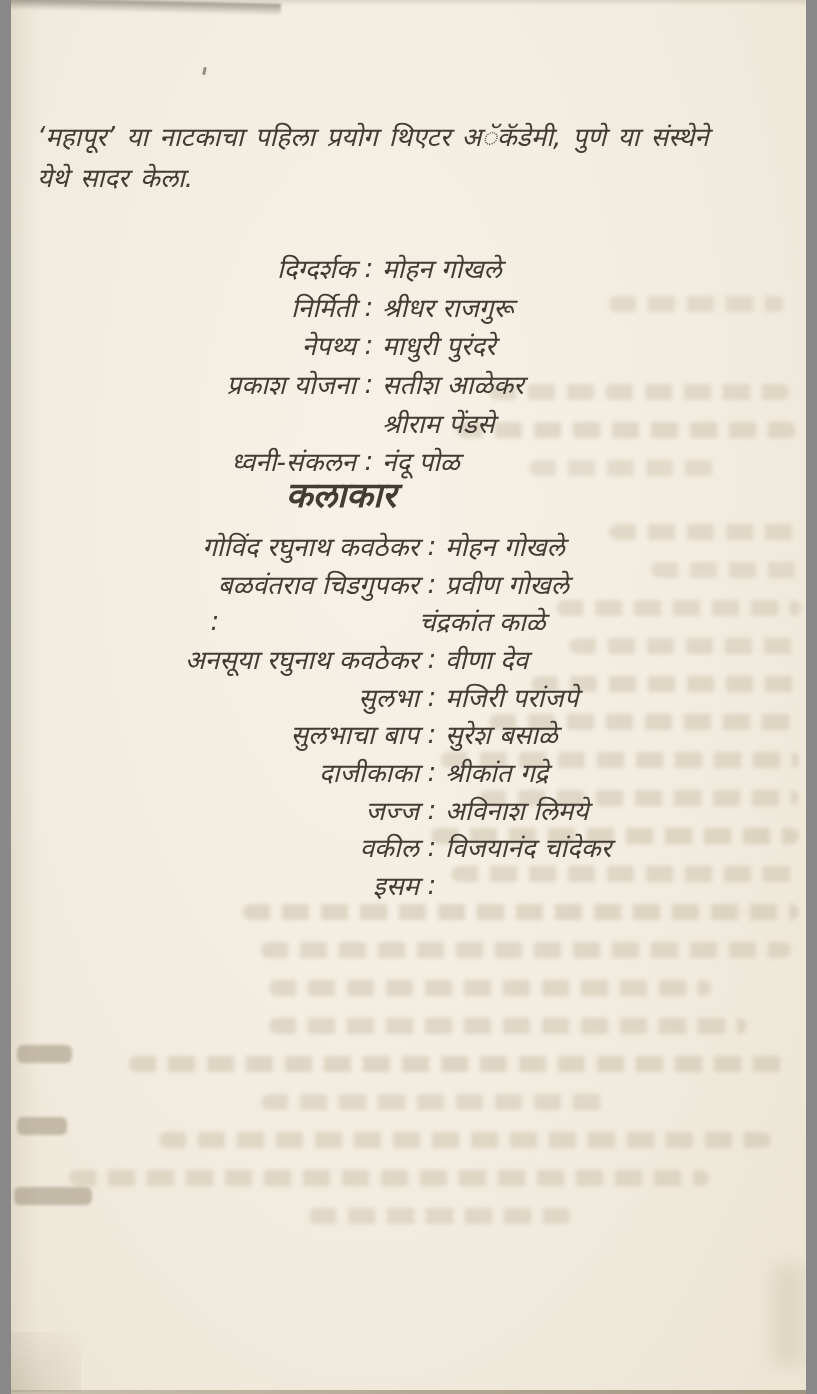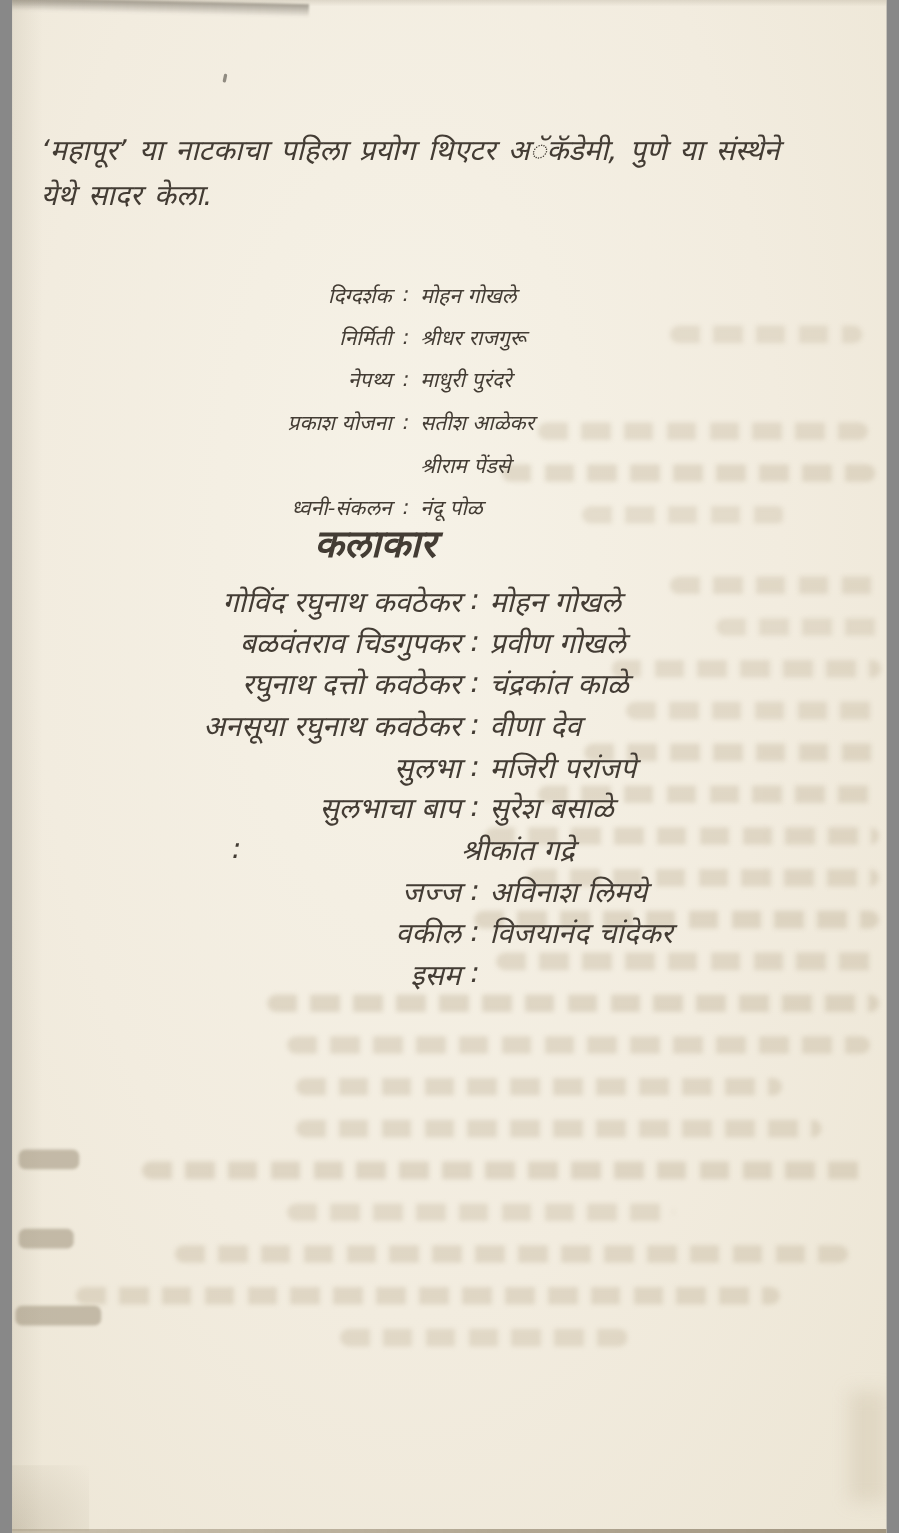--- a/index.html
+++ b/index.html
@@ -61,21 +61,21 @@
   .credits {
     position: absolute;
     top: 249px;
     left: 0;
   }
   .credit-row {
     display: grid;
     grid-template-columns: 345px 26px auto;
     height: 38.6px;
     align-items: center;
-    font-size: 19px;
+    font-size: 26px;
   }
   .credit-row .label { text-align: right; white-space: nowrap; }
   .credit-row .colon { text-align: center; }
   .credit-row .value { text-align: left; white-space: nowrap; }
 
   .cast-heading {
     position: absolute;
     top: 478px;
     left: 210px;
     width: 240px;
@@ -231,40 +231,40 @@
           <div class="label">गोविंद रघुनाथ कवठेकर</div>
           <div class="colon">:</div>
           <div class="value">मोहन गोखले</div>
         </div>
         <div class="cast-row">
           <div class="label">बळवंतराव चिडगुपकर</div>
           <div class="colon">:</div>
           <div class="value">प्रवीण गोखले</div>
         </div>
         <div class="cast-row">
-          <div class="label">रघुनाथ दत्तो कवठेकर</div>
           <div class="colon">:</div>
           <div class="value">चंद्रकांत काळे</div>
         </div>
         <div class="cast-row">
           <div class="label">अनसूया रघुनाथ कवठेकर</div>
           <div class="colon">:</div>
           <div class="value">वीणा देव</div>
         </div>
         <div class="cast-row">
           <div class="label">सुलभा</div>
           <div class="colon">:</div>
           <div class="value">मजिरी परांजपे</div>
         </div>
         <div class="cast-row">
           <div class="label">सुलभाचा बाप</div>
           <div class="colon">:</div>
           <div class="value">सुरेश बसाळे</div>
         </div>
         <div class="cast-row">
+          <div class="label">दाजीकाका</div>
           <div class="colon">:</div>
           <div class="value">श्रीकांत गद्रे</div>
         </div>
         <div class="cast-row">
           <div class="label">जज्ज</div>
           <div class="colon">:</div>
           <div class="value">अविनाश लिमये</div>
         </div>
         <div class="cast-row">
           <div class="label">वकील</div>

